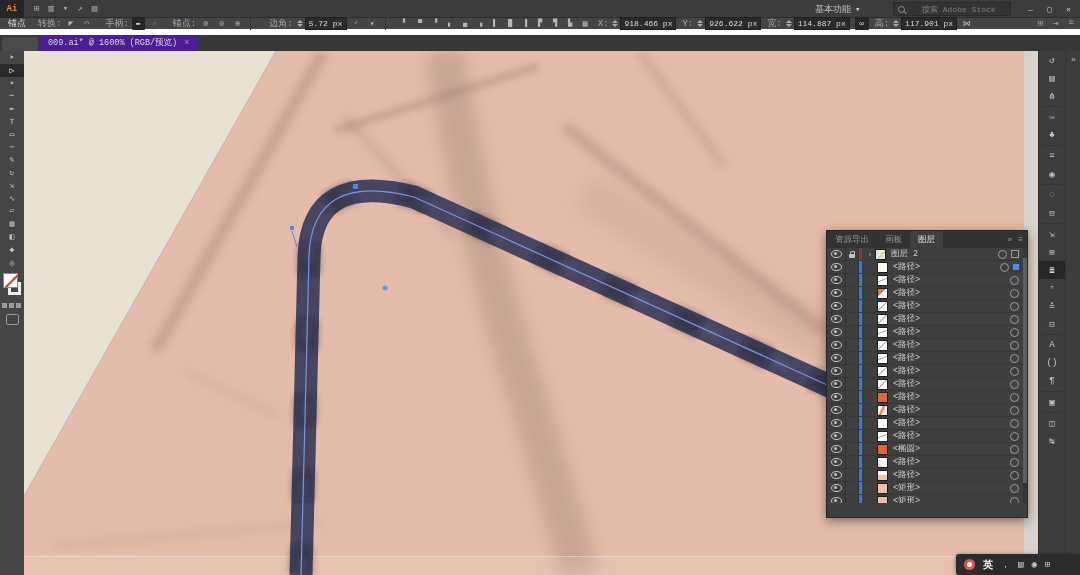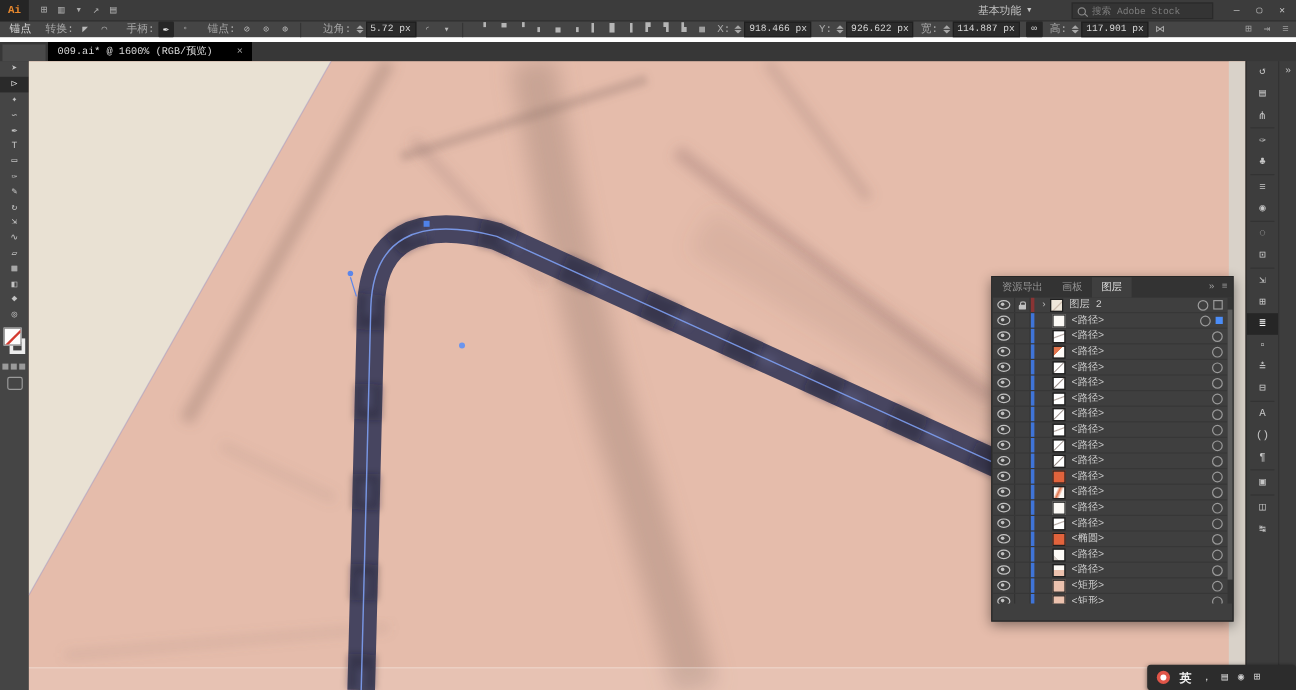--- a/index.html
+++ b/index.html
@@ -9,30 +9,30 @@
   
   .menubar{position:absolute;left:0;top:0;width:1080px;height:18px;background:#3c3c3c;
            display:flex;align-items:center;border-bottom:1px solid #2e2e2e;box-sizing:border-box}
   .ai-logo{width:24px;height:18px;background:#252525;color:#e8882d;font-weight:bold;
            font-size:9px;display:flex;align-items:center;justify-content:center}
   .menus{display:flex;margin-left:8px}
   .menu-item{padding:0 7px;color:#d4d4d4;cursor:default;line-height:18px}
   .mb-icons{display:flex;margin-left:10px;gap:9px;color:#a9a9a9;font-size:9px}
   .mb-icons span{line-height:18px}
   .workspace{position:absolute;left:815px;top:0;height:18px;display:flex;align-items:center;gap:4px;color:#c4c4c4}
-  .searchbox{position:absolute;left:893px;top:2px;width:118px;height:14px;display:flex;align-items:center;gap:5px;
+  .searchbox{position:absolute;left:893px;top:2px;width:118px;height:14px;display:flex;align-items:center;gap:17px;
              background:#343434;border:1px solid #2a2a2a;padding:0 4px;box-sizing:border-box}
   .s-txt{color:#7d7d7d;font-size:8px;white-space:nowrap;overflow:hidden}
   .mag{width:5px;height:5px;border:1px solid #8a8a8a;border-radius:50%;position:relative;flex:0 0 auto}
   .mag::after{content:"";position:absolute;width:4px;height:1px;background:#8a8a8a;transform:rotate(45deg);left:4px;top:5px}
   .winbtns{position:absolute;right:2px;top:0;display:flex}
   .winbtns span{width:19px;height:18px;display:flex;align-items:center;justify-content:center;color:#c9c9c9;font-size:8px}
   
   .controlbar{position:absolute;left:0;top:18px;width:1080px;height:17px;background:#454545;
-              border-bottom:4px solid #ffffff;box-sizing:border-box;display:flex;align-items:center}
+              border-bottom:6px solid #ffffff;box-sizing:border-box;display:flex;align-items:center}
   .cb-title{margin-left:8px;color:#dcdcdc}
   .cb-label{color:#a8a8a8;margin-left:12px}
   .cb-ic{width:13px;height:13px;margin-left:3px;display:flex;align-items:center;justify-content:center;
          color:#b9b9b9;font-size:8px;border-radius:1px}
   .cb-ic.active{background:#262626;color:#eee}
   .cb-sep{width:1px;height:12px;background:#353535;margin:0 6px}
   .vbox{background:#2b2b2b;border:1px solid #1f1f1f;color:#d8d8d8;font-size:8px;padding:0 3px;height:11px;
         line-height:11px;min-width:44px;white-space:nowrap}
   .vbox.small{min-width:34px}
   .spin{display:inline-flex;flex-direction:column;gap:1px;margin:0 2px 0 4px}
@@ -42,22 +42,22 @@
   .align-group{display:flex;gap:4px;margin-left:8px;color:#b5b5b5;font-size:7px}
   .align-group span{width:11px;text-align:center;line-height:15px}
   .cb-field{display:flex;align-items:center;margin-left:6px}
   .cb-field .lbl{color:#a8a8a8}
   .cb-right{position:absolute;right:6px;display:flex;gap:10px;color:#9d9d9d;font-size:9px}
   .link-ic{width:14px;height:13px;background:#262626;display:flex;align-items:center;justify-content:center;
            color:#ddd;margin-left:5px;border-radius:1px;font-size:8px}
   
   .tabbar{position:absolute;left:0;top:35px;width:1080px;height:16px;background:#373737}
   .tab-stub{position:absolute;left:2px;top:2px;width:36px;height:14px;background:#4a4a4a}
-  .doctab{position:absolute;left:40px;top:0;height:16px;background:#000000;display:flex;align-items:center;
-          padding:0 8px;gap:20px;color:#d9d9d9;font-size:8.5px}
+  .doctab{position:absolute;left:40px;top:0;height:16px;background:#4c1d95;display:flex;align-items:center;
+          padding:0 8px;gap:7px;color:#d9d9d9;font-size:8.5px}
   .doctab .x{color:#9f9f9f}
   
   .toolbar{position:absolute;left:0;top:51px;width:24px;height:524px;background:#454545;border-right:1px solid #333}
   .tool{width:24px;height:12.8px;display:flex;align-items:center;justify-content:center;color:#c3c3c3;font-size:8px}
   .tool.active{background:#2a2a2a;color:#fff}
   .swatches{position:absolute;left:0;top:222px;width:24px;height:26px}
   .fillsw{position:absolute;left:3px;top:0;width:13px;height:13px;background:#fdfdfd;border:1px solid #888;overflow:hidden}
   .fillsw::after{content:"";position:absolute;left:-2px;top:5px;width:22px;height:2px;background:#d33a2f;transform:rotate(-45deg)}
   .strokesw{position:absolute;left:8px;top:9px;width:13px;height:13px;border:3px solid #ececec;background:#454545;box-sizing:border-box}
   .minis{position:absolute;left:2px;top:252px;display:flex;gap:2px}

